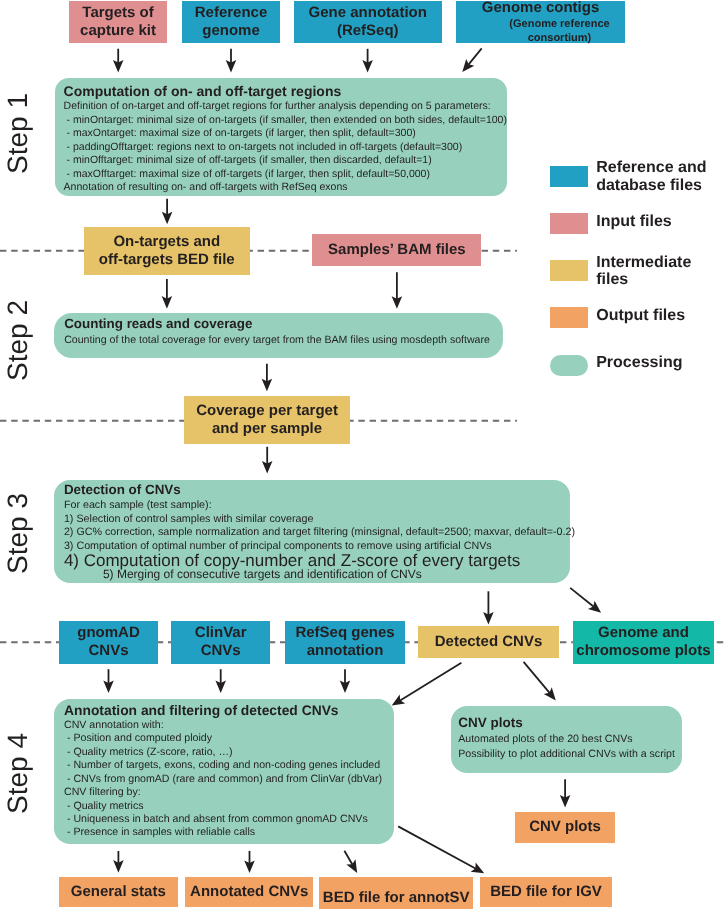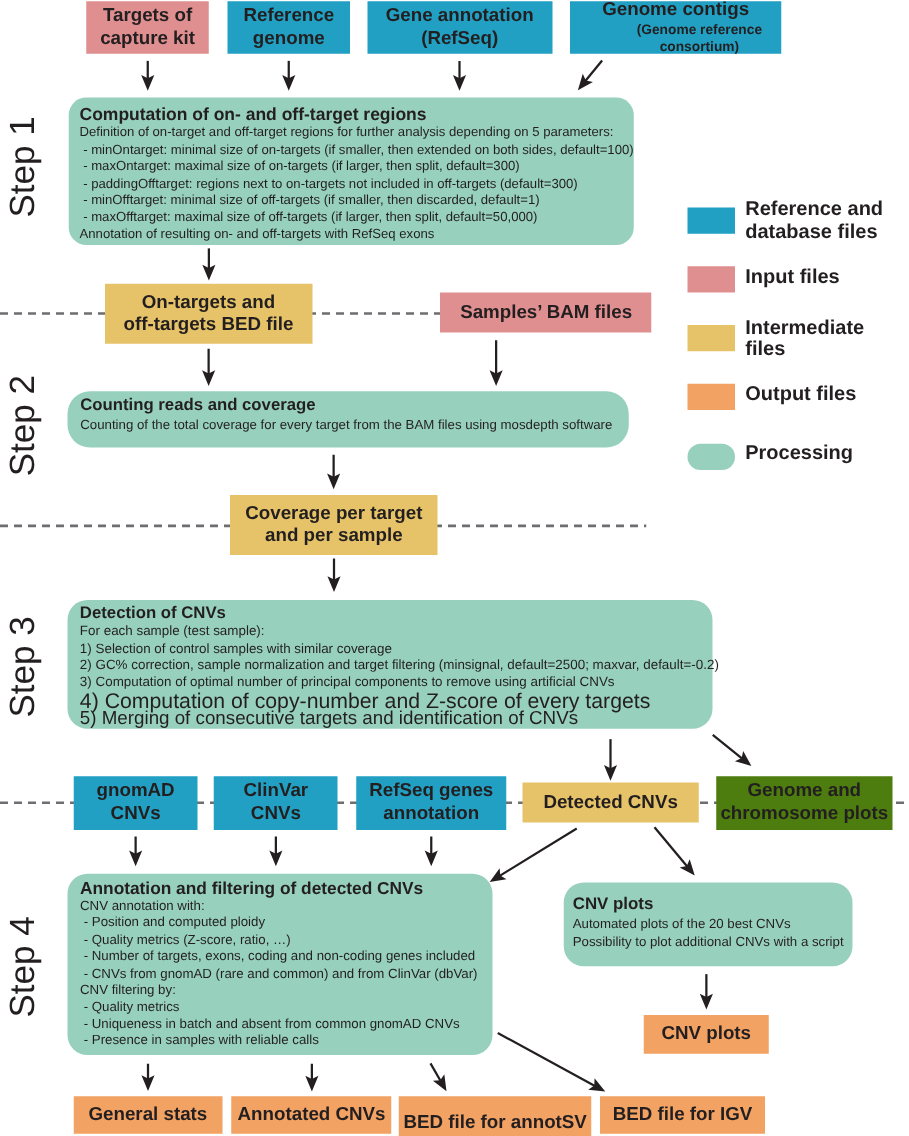--- a/index.html
+++ b/index.html
@@ -50,21 +50,21 @@
       <span>(RefSeq)</span>
     </div>
 <div class="nodebox" style="left:456px;top:1px;width:169px;height:42px;background:#21a0c3;font-size:15.0px;border-radius:0px;">
       <span>Genome contigs</span>
       <span class="sub" style="font-size:11px;margin-top:1px;">(Genome reference consortium)</span>
     </div>
 <div class="nodebox" style="left:84px;top:227px;width:165.5px;height:47.5px;background:#e6c368;font-size:15.0px;border-radius:0px;">
       <span>On-targets and</span>
       <span>off-targets BED file</span>
     </div>
-<div class="nodebox" style="left:312.4px;top:234px;width:169px;height:32px;background:#e08f90;font-size:15.0px;border-radius:0px;margin-left:40px;">
+<div class="nodebox" style="left:312.4px;top:234px;width:169px;height:32px;background:#e08f90;font-size:15.0px;border-radius:0px;">
       <span>Samples’ BAM files</span>
     </div>
 <div class="nodebox" style="left:183.8px;top:396px;width:166.5px;height:47.5px;background:#e6c368;font-size:15.0px;border-radius:0px;">
       <span>Coverage per target</span>
       <span>and per sample</span>
     </div>
 <div class="nodebox" style="left:59.2px;top:620.5px;width:98.6px;height:43px;background:#21a0c3;font-size:15.0px;border-radius:0px;">
       <span>gnomAD</span>
       <span>CNVs</span>
     </div>
@@ -72,21 +72,21 @@
       <span>ClinVar</span>
       <span>CNVs</span>
     </div>
 <div class="nodebox" style="left:285.1px;top:620.5px;width:119.8px;height:43px;background:#21a0c3;font-size:15.0px;border-radius:0px;justify-content:center;">
       <span>RefSeq genes</span>
       <span>annotation</span>
     </div>
 <div class="nodebox" style="left:418px;top:626.0px;width:141px;height:31.5px;background:#e6c368;font-size:15.0px;border-radius:0px;">
       <span>Detected CNVs</span>
     </div>
-<div class="nodebox" style="left:573.1px;top:620.5px;width:140.7px;height:43px;background:#4d7c0f;font-size:15.0px;border-radius:0px;">
+<div class="nodebox" style="left:573.1px;top:620.5px;width:140.7px;height:43px;background:#14b8a6;font-size:15.0px;border-radius:0px;">
       <span>Genome and</span>
       <span>chromosome plots</span>
     </div>
 <div class="nodebox" style="left:515px;top:811.5px;width:100px;height:31px;background:#f2a263;font-size:15.0px;border-radius:0px;">
       <span>CNV plots</span>
     </div>
 <div class="nodebox" style="left:185.2px;top:877px;width:128.1px;height:29.5px;background:#f2a263;font-size:15.0px;border-radius:0px;">
       <span>Annotated CNVs</span>
     </div>
 <div class="nodebox" style="left:58.7px;top:877px;width:119.2px;height:29.5px;background:#f2a263;font-size:15.0px;border-radius:0px;">
@@ -112,21 +112,21 @@
       <div class="ptitle" style="font-size:13.4px;line-height:16.8px;">Counting reads and coverage</div>
       <div class="pline" style="font-size:10.6px;line-height:15.3px;">Counting of the total coverage for every target from the BAM files using mosdepth software</div>
     </div>
 <div class="procbox" style="left: 53.9px; top: 479.7px; width: 516.4px; height: 103.4px; border-radius: 16px; padding: 2.5px 8px 0px 10px; background: rgb(151, 208, 189);">
       <div class="ptitle" style="font-size:13.4px;line-height:16.8px;">Detection of CNVs</div>
       <div class="pline" style="font-size:10.72px;line-height:13.7px;">For each sample (test sample):</div>
       <div class="pline" style="font-size:10.72px;line-height:13.7px;">1) Selection of control samples with similar coverage</div>
       <div class="pline" style="font-size:10.72px;line-height:13.7px;">2) GC% correction, sample normalization and target filtering (minsignal, default=2500; maxvar, default=-0.2)</div>
       <div class="pline" style="font-size:10.72px;line-height:13.7px;">3) Computation of optimal number of principal components to remove using artificial CNVs</div>
       <div class="pline" style="font-size:17px;line-height:13.7px;">4) Computation of copy-number and Z-score of every targets</div>
-      <div class="pline" style="font-size:15px;line-height:13.7px;">5) Merging of consecutive targets and identification of CNVs</div>
+      <div class="pline" style="font-size:12px;line-height:13.7px;margin-left:39px;">5) Merging of consecutive targets and identification of CNVs</div>
     </div>
 <div class="procbox" style="left: 54px; top: 699px; width: 339.7px; height: 144.5px; border-radius: 16px; padding: 2.5px 8px 0px 10px; background: rgb(151, 208, 189);">
       <div class="ptitle" style="font-size:13.85px;line-height:17.3px;">Annotation and filtering of detected CNVs</div>
       <div class="pline" style="font-size:10.62px;line-height:13.45px;">CNV annotation with:</div>
       <div class="pline" style="font-size:10.62px;line-height:13.45px;"> - Position and computed ploidy</div>
       <div class="pline" style="font-size:10.62px;line-height:13.45px;"> - Quality metrics (Z-score, ratio, …)</div>
       <div class="pline" style="font-size:10.62px;line-height:13.45px;"> - Number of targets, exons, coding and non-coding genes included</div>
       <div class="pline" style="font-size:10.62px;line-height:13.45px;"> - CNVs from gnomAD (rare and common) and from ClinVar (dbVar)</div>
       <div class="pline" style="font-size:10.62px;line-height:13.45px;">CNV filtering by:</div>
       <div class="pline" style="font-size:10.62px;line-height:13.45px;"> - Quality metrics</div>

